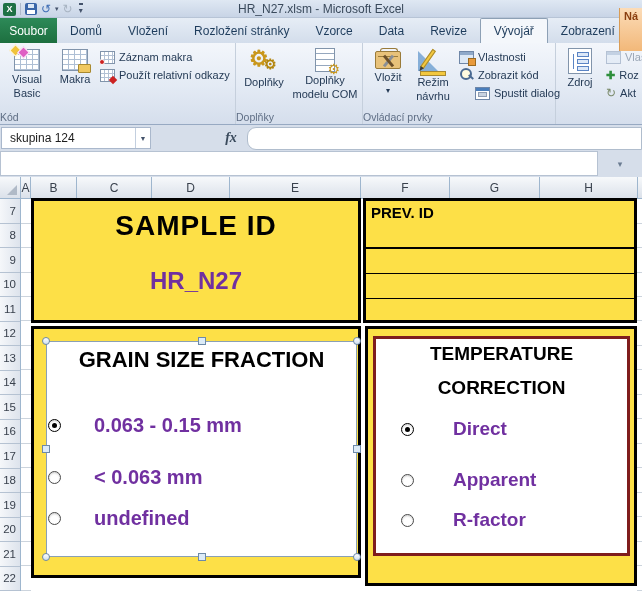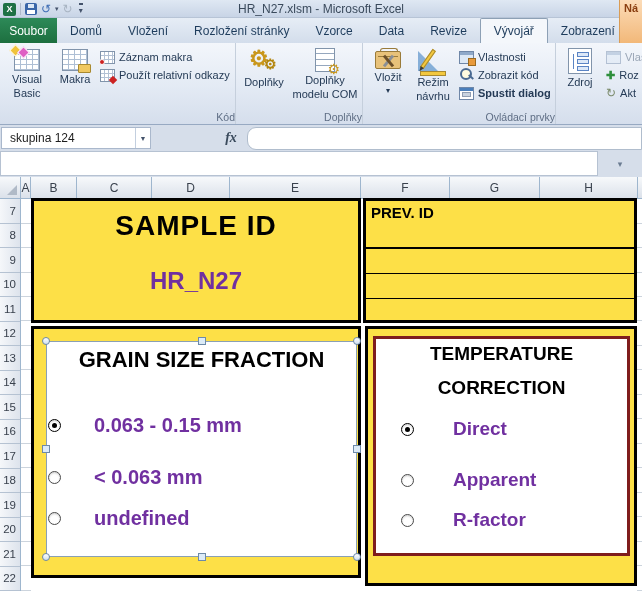--- a/index.html
+++ b/index.html
@@ -17,38 +17,38 @@
   .saveicon::before { content:""; position:absolute; left:3px; top:1px; width:6px; height:4px; background:#dce8f5; }
   .saveicon::after { content:""; position:absolute; left:2px; bottom:1px; width:8px; height:4px; background:#fff; }
   .undo { color:#3f6eb5; font-size:12px; line-height:12px; }
   .redo { color:#a8b4c2; font-size:12px; line-height:12px; }
   .caret-sm { font-size:7px; color:#44536b; }
   .qatdrop { font-size:8px; color:#44536b; border-top:2px solid #44536b; padding-top:1px; margin-left:2px; }
   .qsep { width:1px; height:12px; background:#aebacb; }
   .title { position:absolute; left:0; right:0; top:2px; text-align:center; font-size:12px; color:#3a4a5c; }
 
   
-  .ctx { position:absolute; left:619px; top:0; width:23px; height:43px; z-index:5;
+  .ctx { position:absolute; left:619px; top:8px; width:23px; height:43px; z-index:5;
     background:linear-gradient(#fcdcb8,#f2b879); border-left:1px solid #d99c55; overflow:hidden; }
   .ctx span { display:block; margin-top:2px; margin-left:4px; font-size:11px; font-weight:bold; color:#8a3e10; white-space:nowrap; }
 
   
   .tabrow { position:absolute; left:0; top:18px; width:642px; height:25px;
     background:linear-gradient(#e6edf6,#d3ddeb); display:flex; align-items:stretch; }
   .filetab { width:57px; background:linear-gradient(#2d8a58,#1d6f3f); color:#fff; font-size:12px;
     display:flex; align-items:center; justify-content:center; }
   .tab { padding:0 13px; font-size:12px; color:#1e3c5c; display:flex; align-items:center; }
   .tab.active { background:#f4f7fb; border:1px solid #8da0b5; border-bottom:none;
     border-radius:2px 2px 0 0; color:#1e3c5c; }
 
   
   .ribbon { position:absolute; left:0; top:43px; width:642px; height:82px;
     background:linear-gradient(#f3f6fb 0%, #e3eaf4 55%, #d5deec 100%); border-bottom:1px solid #97a9c2; }
   .grp { position:absolute; top:0; height:81px; border-right:1px solid #c5cfdc; }
-  .grp-label { position:absolute; left:0; right:0; bottom:1px; text-align:right; font-size:10.5px; color:#5f6e85; }
+  .grp-label { position:absolute; left:0; right:0; bottom:1px; text-align:left; font-size:10.5px; color:#5f6e85; }
   .bigbtn { position:absolute; top:3px; width:44px; height:64px; display:flex; flex-direction:column; align-items:center; }
   .bigbtn .lbl { font-size:11px; line-height:12px; color:#243a55; text-align:center; margin-top:2px; white-space:nowrap; }
   .smallrow { position:absolute; height:18px; display:flex; align-items:center; gap:4px; white-space:nowrap; }
   .smallrow .txt { font-size:11px; color:#243a55; }
   .smallrow.disabled .txt { color:#9aa6b6; }
 
   
   .grid-ic { width:26px; height:22px; background:
       repeating-linear-gradient(to right, transparent 0 5px, #aebfd4 5px 6px),
       repeating-linear-gradient(to bottom, transparent 0 4px, #aebfd4 4px 5px), #fff;
@@ -274,21 +274,21 @@
         <span class="lbl">návrhu</span>
       </div>
       <div class="smallrow" style="left:96px; top:5px;">
         <span class="winic prop"></span>
         <span class="txt">Vlastnosti</span>
       </div>
       <div class="smallrow" style="left:96px; top:23px;">
         <span class="mag"></span>
         <span class="txt">Zobrazit kód</span>
       </div>
-      <div class="smallrow" style="left:96px; top:41px;font-weight:bold;">
+      <div class="smallrow" style="left:112px; top:41px;">
         <span class="dlg"></span>
         <span class="txt">Spustit dialog</span>
       </div>
       <div class="grp-label">Ovládací prvky</div>
     </div>
 
     <div class="grp" style="left:556px; width:86px; border-right:none; overflow:hidden;">
       <div class="bigbtn" style="left:4px; width:40px;">
         <span class="xmlsrc">
           <span class="xmlbox xb1"></span>

